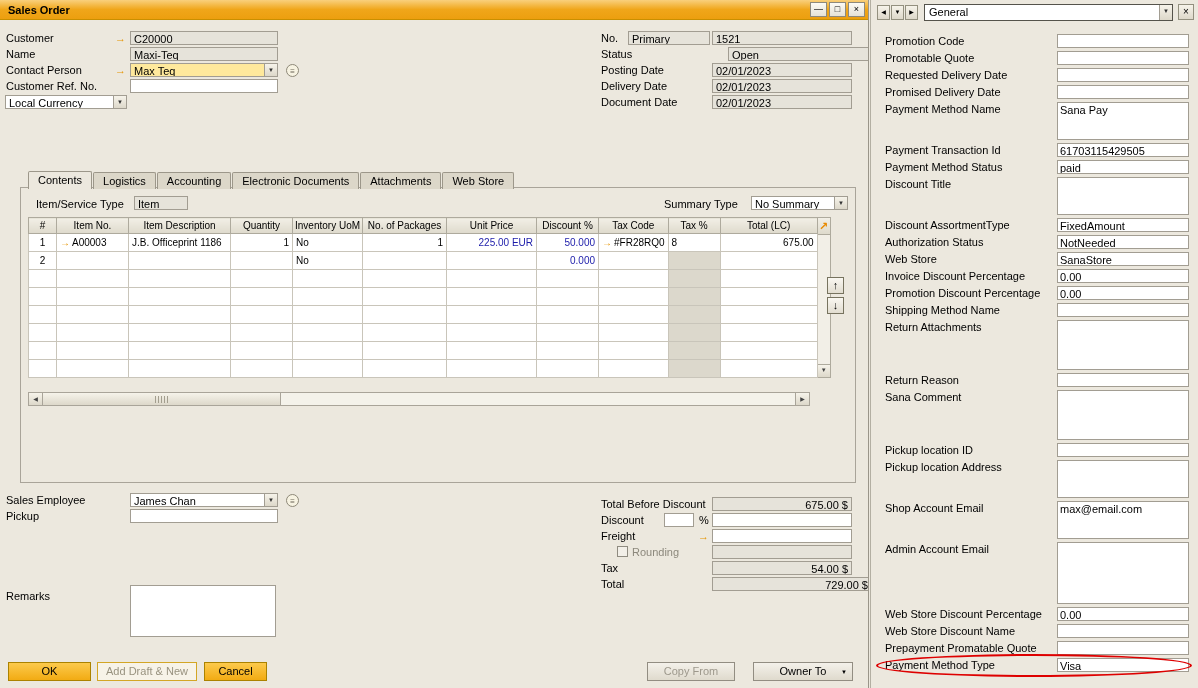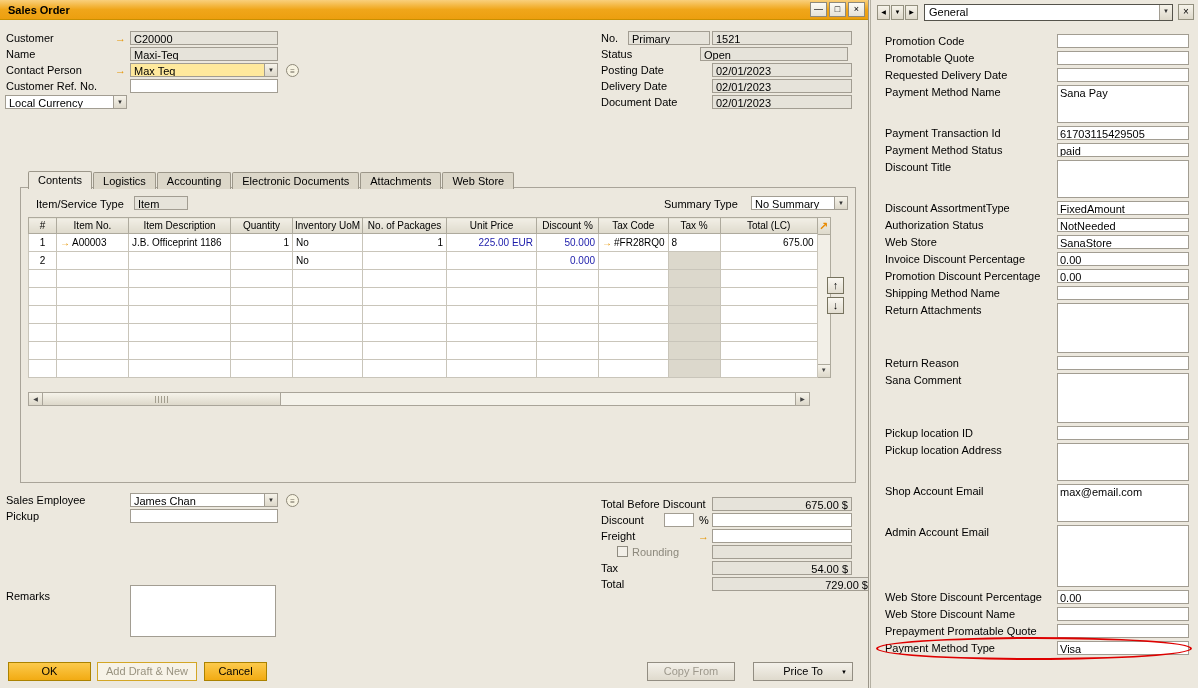--- a/index.html
+++ b/index.html
@@ -109,21 +109,21 @@
     <div class="fld combo" style="left:5px;top:95px;width:122px">
       <span class="val">Local Currency</span>
       <span class="combo-btn">▼</span>
     </div>
 
     <span class="lbl" style="left:601px;top:31px">No.</span>
     <div class="fld gray" style="left:628px;top:31px;width:82px">Primary</div>
     <div class="fld gray" style="left:712px;top:31px;width:140px">1521</div>
 
     <span class="lbl" style="left:601px;top:47px">Status</span>
-    <div class="fld gray" style="left:700px;top:47px;width:148px">Open</div>
+    <div class="fld gray" style="left:728px;top:47px;width:148px">Open</div>
 
     <span class="lbl" style="left:601px;top:63px">Posting Date</span>
     <div class="fld gray" style="left:712px;top:63px;width:140px">02/01/2023</div>
 
     <span class="lbl" style="left:601px;top:79px">Delivery Date</span>
     <div class="fld gray" style="left:712px;top:79px;width:140px">02/01/2023</div>
 
     <span class="lbl" style="left:601px;top:95px">Document Date</span>
     <div class="fld gray" style="left:712px;top:95px;width:140px">02/01/2023</div>
 
@@ -333,21 +333,21 @@
     <div class="fld gray num" style="left:712px;top:577px;width:160px">729.00 $</div>
 
     <span class="lbl" style="left:6px;top:589px">Remarks</span>
     <div class="textbox" style="left:130px;top:585px;width:146px;height:52px"></div>
 
     <div class="btn gold" style="left:8px;top:662px;width:83px">OK</div>
     <div class="btn pale" style="left:97px;top:662px;width:100px">Add Draft &amp; New</div>
     <div class="btn gold" style="left:204px;top:662px;width:63px">Cancel</div>
     <div class="btn grayb disabled" style="left:647px;top:662px;width:88px">Copy From</div>
     <div class="btn grayb" style="left:753px;top:662px;width:100px">
-      <span>Price To</span>
+      <span>Owner To</span>
       <span class="dd">▼</span>
     </div>
   </div>
 
   <div id="side-panel">
     <div class="sp-header">
       <div class="sp-nav"><span>◀</span></div>
       <div class="sp-nav"><span>▼</span></div>
       <div class="sp-nav"><span>▶</span></div>
       <div class="sp-combo combo">
@@ -363,20 +363,24 @@
         </div>
         <div class="sp-row">
           <div class="sp-label">Promotable Quote</div>
           <div class="sp-field" style="height: 14px;"></div>
         </div>
         <div class="sp-row">
           <div class="sp-label">Requested Delivery Date</div>
           <div class="sp-field" style="height: 14px;"></div>
         </div>
         <div class="sp-row">
+          <div class="sp-label">Promised Delivery Date</div>
+          <div class="sp-field" style="height: 14px;"></div>
+        </div>
+        <div class="sp-row">
           <div class="sp-label">Payment Method Name</div>
           <div class="sp-field" style="height: 38px;">Sana Pay</div>
         </div>
         <div class="sp-row">
           <div class="sp-label">Payment Transaction Id</div>
           <div class="sp-field" style="height: 14px;">61703115429505</div>
         </div>
         <div class="sp-row">
           <div class="sp-label">Payment Method Status</div>
           <div class="sp-field" style="height: 14px;">paid</div>

